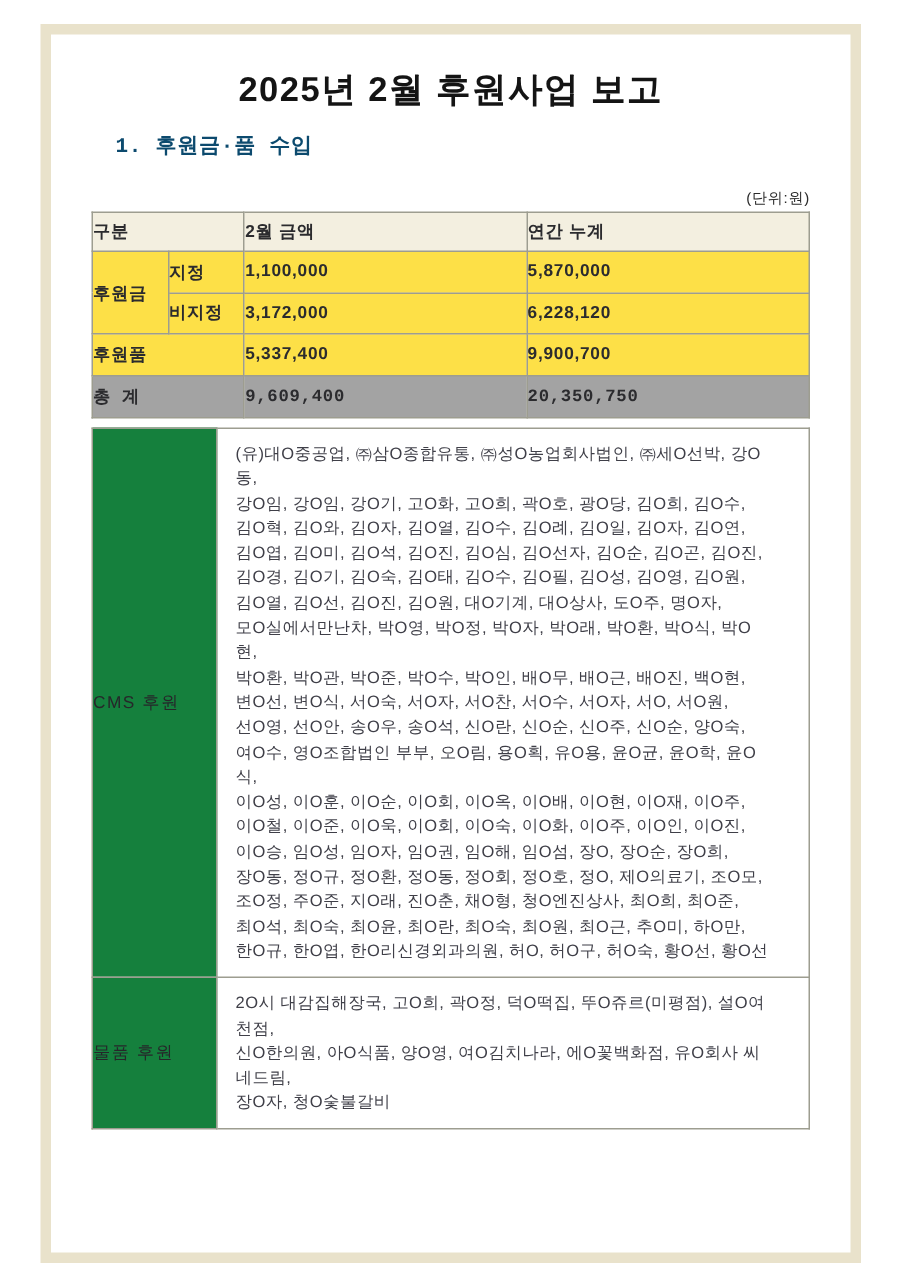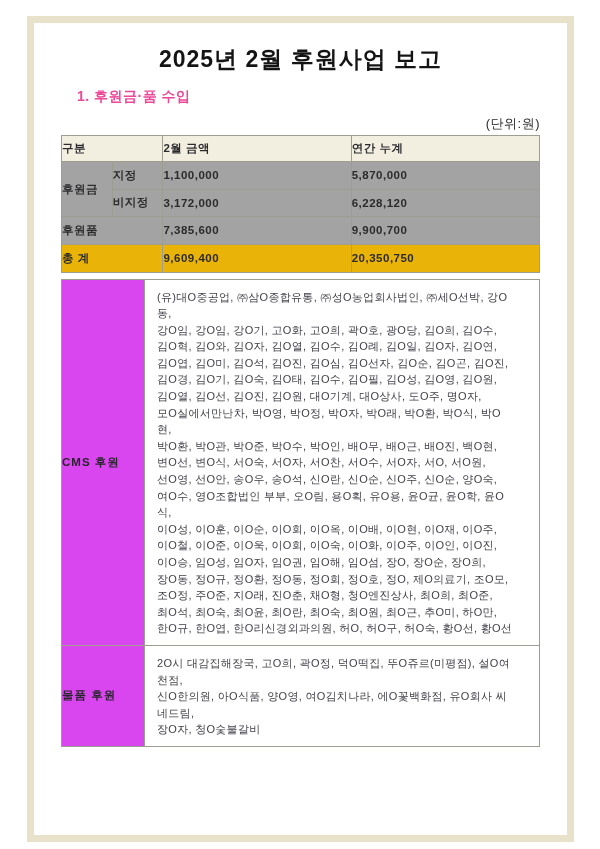--- a/index.html
+++ b/index.html
@@ -7,43 +7,44 @@
   .page-frame{
     position:absolute; left:27px; top:16px; width:547px; height:826px;
     border:7px solid #e9e2cb; background:#ffffff;
   }
   .content{ padding:0 27px; }
   .doc-title{
     text-align:center; margin-top:21px; font-size:23px; font-weight:bold;
     color:#141414; letter-spacing:1px;
   }
   .sec-heading{
-    font-size:14px; font-weight:bold; color:#ec4899; letter-spacing:0.5px;
+    font-size:14px; font-weight:bold; color:#0c4a6e; letter-spacing:0.5px;
     padding-left:16px;
+    font-family:Liberation Mono, monospace;
   }
   .sec1-heading{ margin-top:13px; }
   .sec2-heading{ margin-top:15px; }
   .unit-note{
-    text-align:right; font-size:13px; color:#2a2a2a; margin-top:9px; margin-bottom:2px;
+    text-align:right; font-size:10px; color:#2a2a2a; margin-top:19px; margin-bottom:2px;
     letter-spacing:0.5px;
   }
   table{ width:100%; border-collapse:collapse; table-layout:fixed; }
   td{
     border:1px solid #9d9d90; vertical-align:middle; 
     color:#2b2b2e;
   }
   .income-table{ border:1.5px solid #9d9d90; }
   .income-table td{ font-size:11.5px; font-weight:bold; letter-spacing:0.5px; }
   .income-table .hdr-row td{ height:26px; background:#f3efe0; }
-  .income-table .data-row td{ height:27.5px; background:#a3a3a3; }
-  .income-table .total-row td{ height:28px; background:#eab308; }
+  .income-table .data-row td{ height:27.5px; background:#fde047; }
+  .income-table .total-row td{ height:28px; background:#a3a3a3;font-family:Liberation Mono, monospace; }
   .col-a{ width:83px; } .col-b{ width:85px; } .col-c{ width:154px;margin-top:13px; } .col-d{ width:154px;margin-left:31px; }
   .donor-table{ border:1.5px solid #9d9d90; margin-top:6px; }
   .donor-table .row-label{
-    width:83px; background:#d946ef; font-size:11.5px; font-weight:bold;
+    width:83px; background:#15803d; font-size:11.5px; font-weight:normal;
     letter-spacing:1px; color:#26262a;
   }
   .donor-table .row-content{
     background:#ffffff; text-align:left; font-size:11px; color:#3f3f48;
     padding:9px 24px 8px 12px; line-height:16.6px; letter-spacing:0.3px;
   }
 </style>
 </head>
 <body>
 
@@ -69,21 +70,21 @@
         <td class="col-c">1,100,000</td>
         <td class="col-d">5,870,000</td>
       </tr>
       <tr class="data-row">
         <td class="col-b">비지정</td>
         <td class="col-c">3,172,000</td>
         <td class="col-d">6,228,120</td>
       </tr>
       <tr class="data-row">
         <td colspan="2">후원품</td>
-        <td class="col-c">7,385,600</td>
+        <td class="col-c">5,337,400</td>
         <td class="col-d">9,900,700</td>
       </tr>
       <tr class="total-row">
         <td colspan="2">총 계</td>
         <td class="col-c">9,609,400</td>
         <td class="col-d">20,350,750</td>
       </tr>
     </tbody>
       </table>
 

